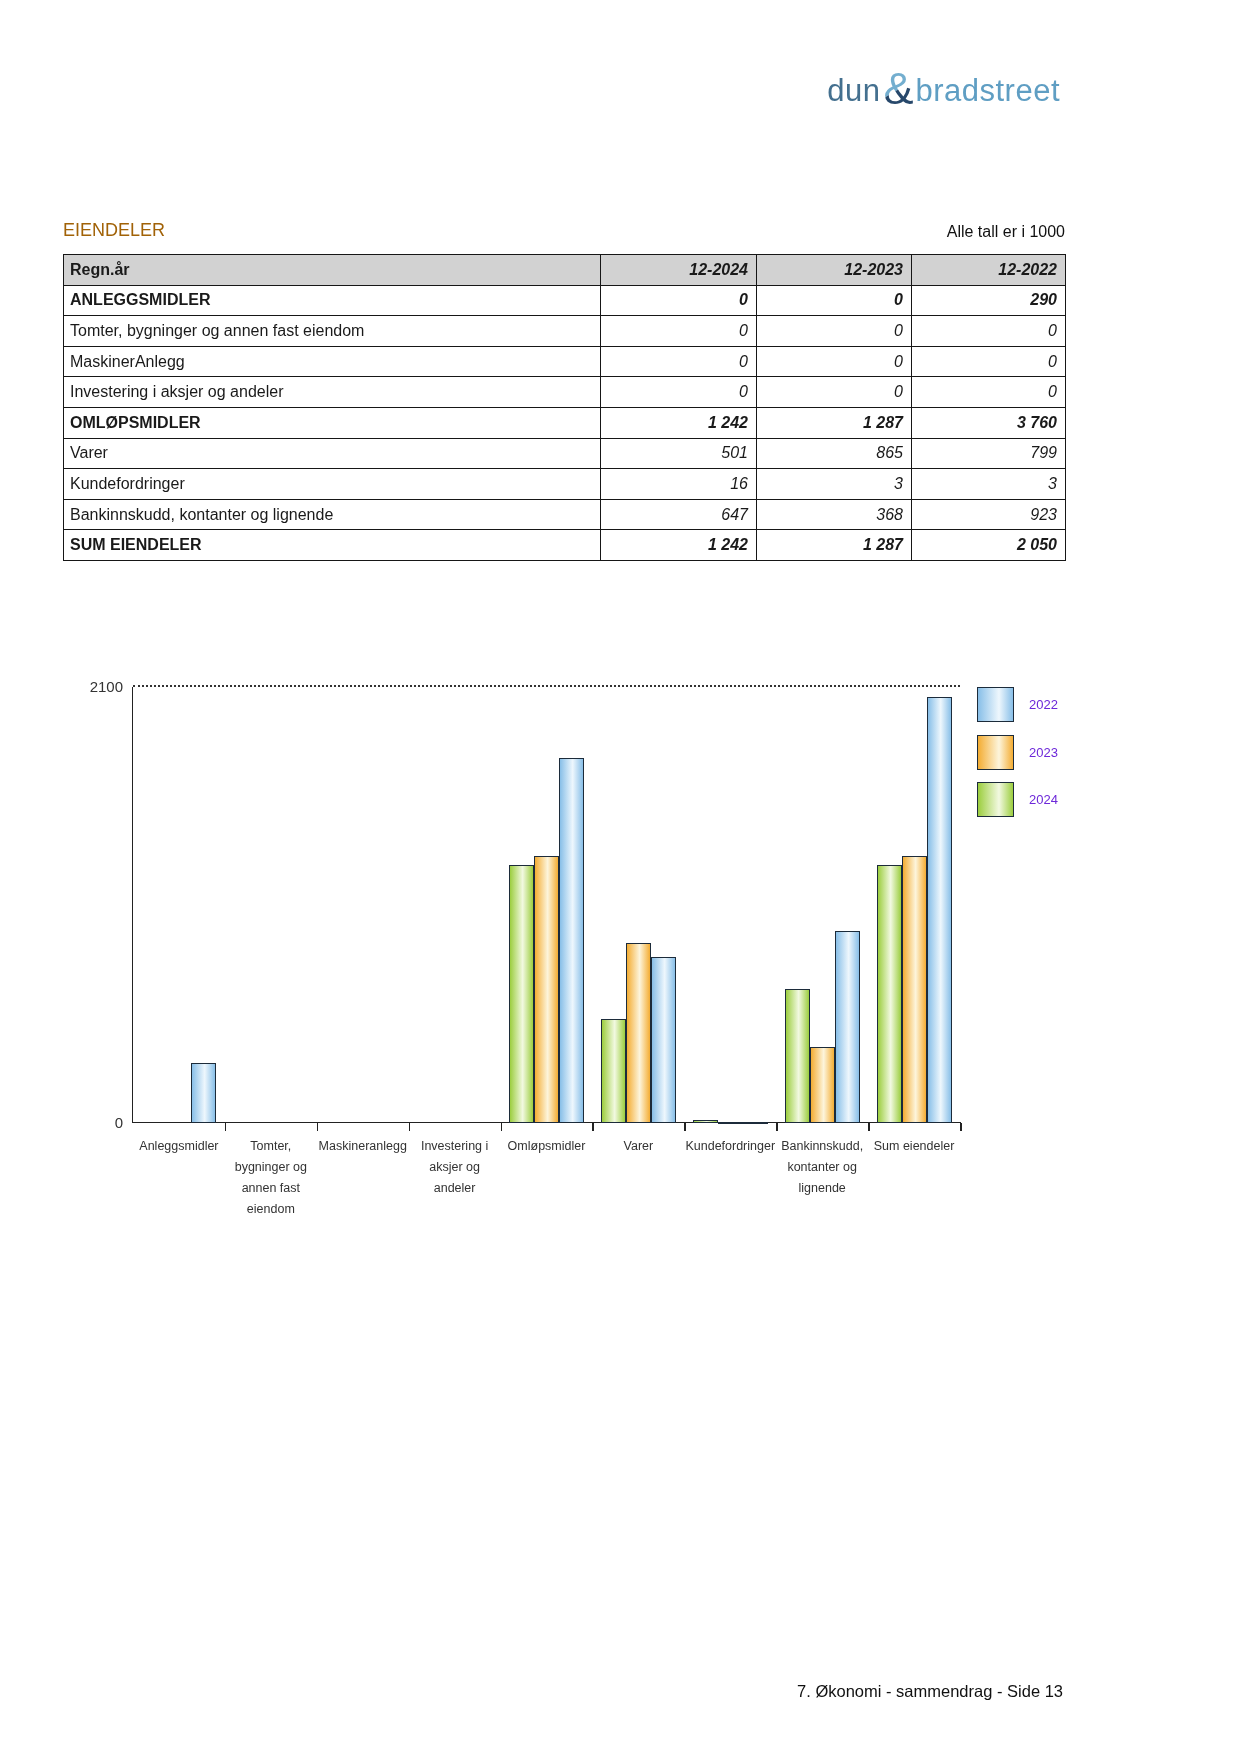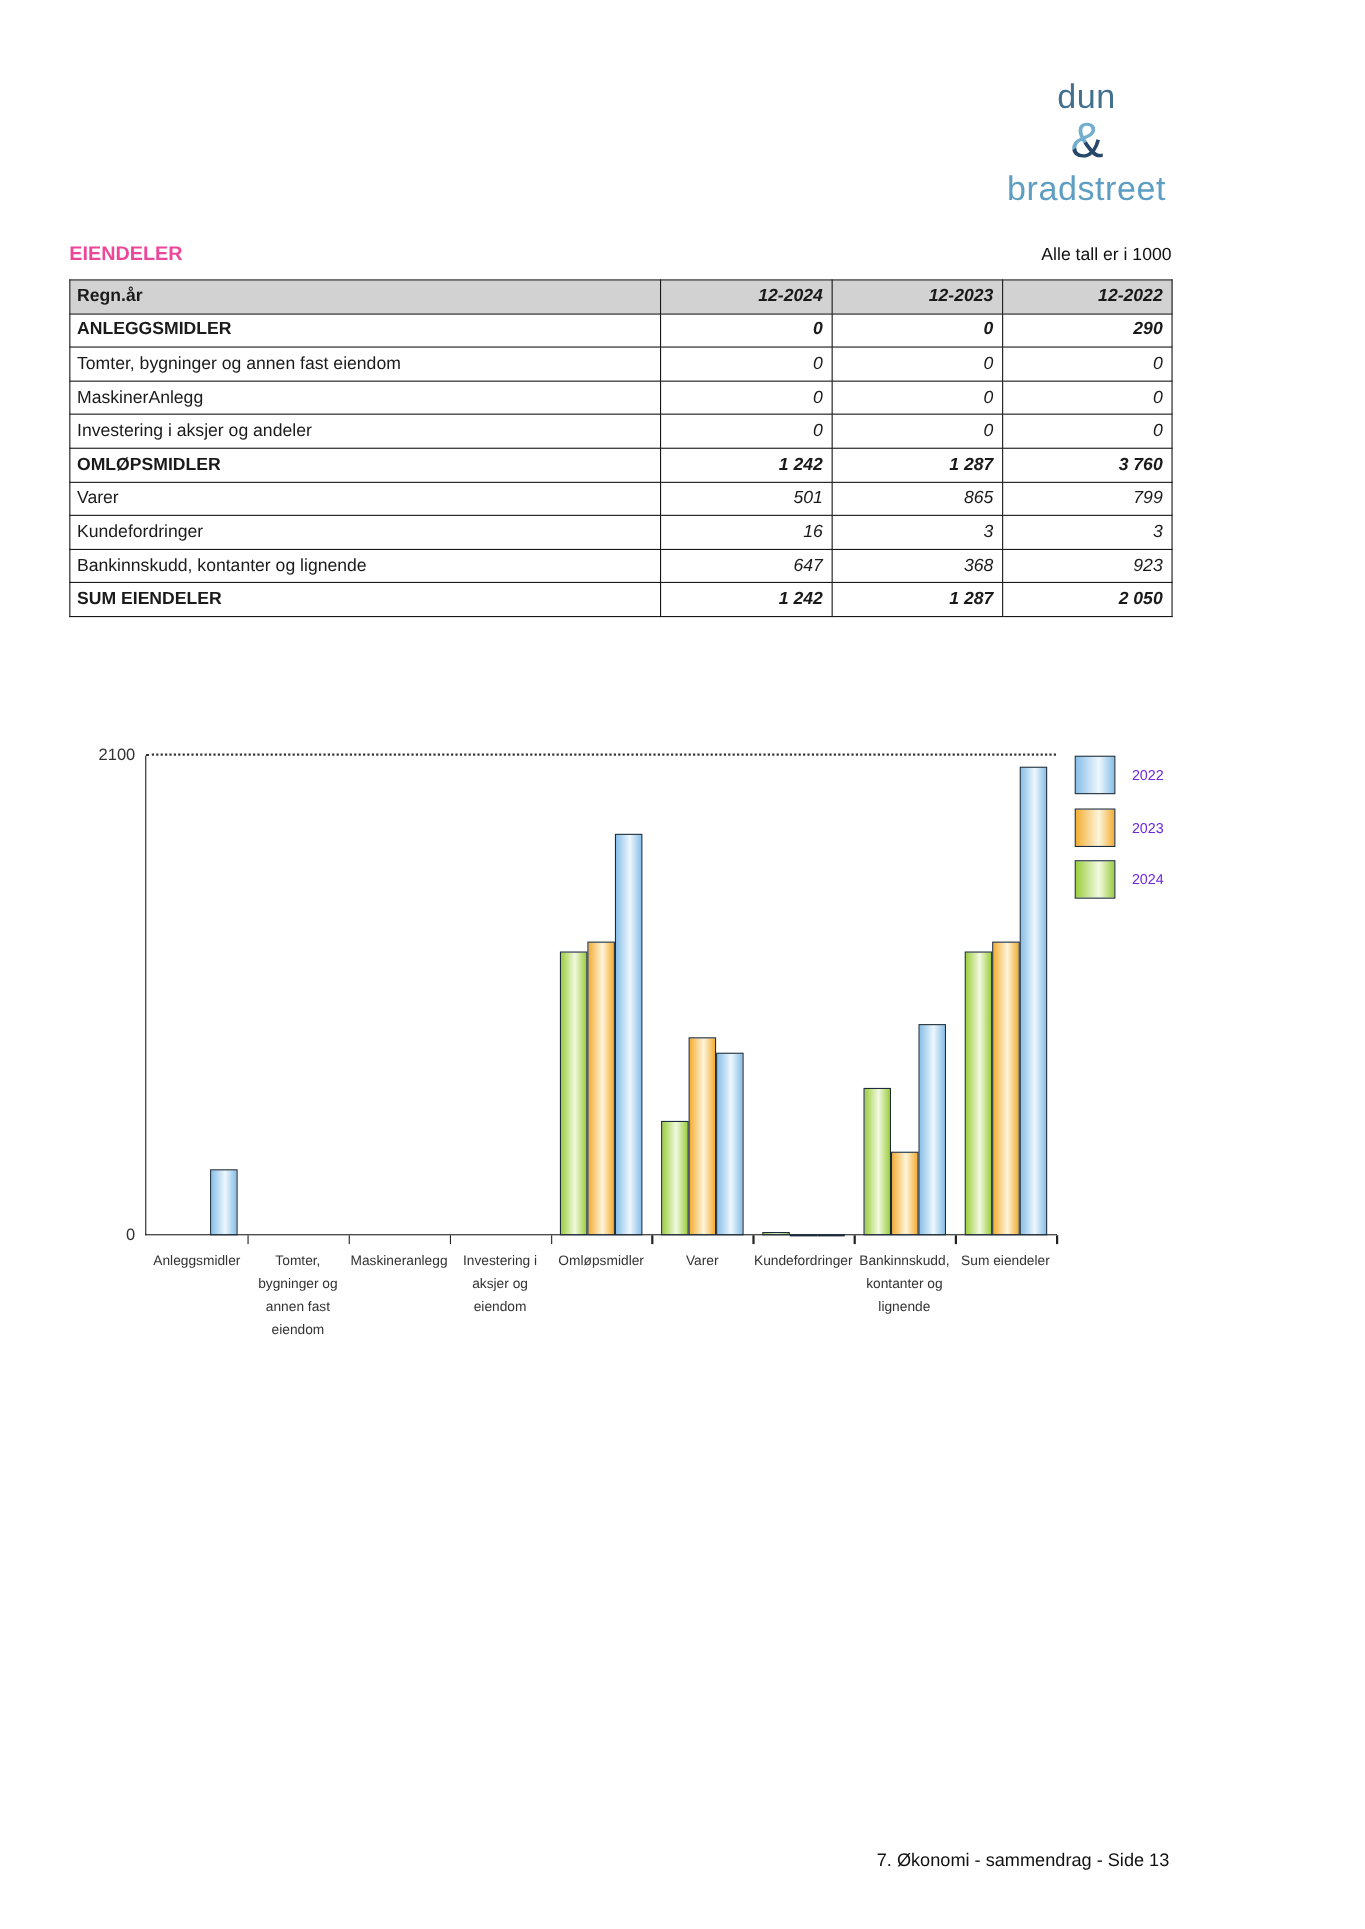--- a/index.html
+++ b/index.html
@@ -2,32 +2,32 @@
 <html><head>
 <meta charset="utf-8">
 <style>
   html,body{margin:0;padding:0;background:#ffffff;}
   .page{
     position:relative; width:1241px; height:1754px; background:#fff;
     font-family:"Liberation Sans", sans-serif; color:#1a1a1a; overflow:hidden;
   }
 
   
-  .logo{position:absolute; top:70px; right:181px; display:flex; align-items:center; gap:3px;flex-direction:column;}
+  .logo{position:absolute; top:70px; right:181px; display:flex; align-items:center; gap:3px;}
   .logo-dun{font-size:31px; color:#44708F; letter-spacing:.5px;}
   .logo-brad{font-size:31px; color:#5F9EC3; letter-spacing:.5px;}
   .amp-wrap{position:relative; display:inline-block; width:29px; height:42px; font-size:45px; line-height:42px;}
   .amp{position:absolute; left:0; top:-2px;}
   .amp-light{color:#73AECF; clip-path:polygon(0 0,100% 0,100% 30%,0 72%);}
   .amp-dark{color:#27486B; clip-path:polygon(0 72%,100% 30%,100% 100%,0 100%);}
 
   
   .heading-row{position:absolute; left:63px; top:220px; width:1002px;
     display:flex; justify-content:space-between; align-items:flex-end;}
-  .section-title{font-weight:bold; font-size:18px; color:#ec4899;}
+  .section-title{font-weight:normal; font-size:18px; color:#a16207;}
   .units-note{font-size:16px; color:#111;}
 
   
   .fin-table{position:absolute; left:63px; top:254px; width:1002px;
     border-collapse:collapse; table-layout:fixed; font-size:16px;}
   .fin-table th,.fin-table td{border:1px solid #161616; height:30.6px; padding:0; box-sizing:border-box;margin-left:44px;}
   .fin-table .label{text-align:left; padding-left:6px;}
   .fin-table .num{text-align:right; padding-right:8px;font-style:italic;}
   .fin-table thead th{background:#d2d2d2; font-weight:bold;}
   .fin-table tr.bold td{font-weight:bold;}
@@ -154,21 +154,21 @@
       <div class="bar" style="left: 191.444px; top: 1063px; width: 25px; height: 60px; background: linear-gradient(90deg, rgb(136, 191, 232) 0%, rgb(238, 247, 253) 55%, rgb(136, 191, 232) 100%);"></div>
       <div class="xlabel" style="left: 270.833px;">Tomter,
 bygninger og
 annen fast
 eiendom</div>
       <div class="tick" style="left: 316.778px;"></div>
       <div class="xlabel" style="left: 362.722px;">Maskineranlegg</div>
       <div class="tick" style="left: 408.667px;"></div>
       <div class="xlabel" style="left: 454.611px;">Investering i
 aksjer og
-eiendom</div>
+andeler</div>
       <div class="tick" style="left: 500.556px;"></div>
       <div class="xlabel" style="left: 546.5px;">Omløpsmidler</div>
       <div class="tick" style="left: 592.444px;"></div>
       <div class="bar" style="left: 509px; top: 865px; width: 25px; height: 258px; background: linear-gradient(90deg, rgb(156, 206, 63) 0%, rgb(242, 249, 225) 55%, rgb(156, 206, 63) 100%);"></div>
       <div class="bar" style="left: 534px; top: 856px; width: 25px; height: 267px; background: linear-gradient(90deg, rgb(244, 173, 51) 0%, rgb(253, 245, 220) 55%, rgb(244, 173, 51) 100%);"></div>
       <div class="bar" style="left: 559px; top: 758px; width: 25px; height: 365px; background: linear-gradient(90deg, rgb(136, 191, 232) 0%, rgb(238, 247, 253) 55%, rgb(136, 191, 232) 100%);"></div>
       <div class="xlabel" style="left: 638.389px;">Varer</div>
       <div class="tick" style="left: 684.333px;"></div>
       <div class="bar" style="left: 600.889px; top: 1019px; width: 25px; height: 104px; background: linear-gradient(90deg, rgb(156, 206, 63) 0%, rgb(242, 249, 225) 55%, rgb(156, 206, 63) 100%);"></div>
       <div class="bar" style="left: 625.889px; top: 943px; width: 25px; height: 180px; background: linear-gradient(90deg, rgb(244, 173, 51) 0%, rgb(253, 245, 220) 55%, rgb(244, 173, 51) 100%);"></div>

